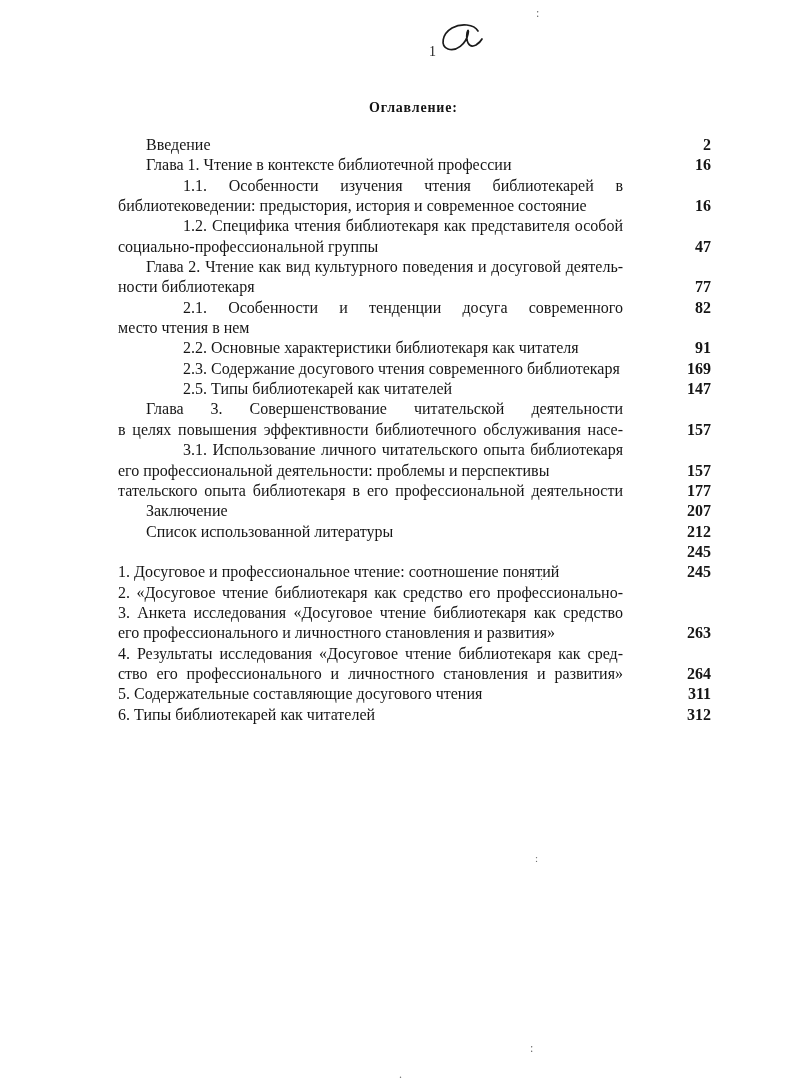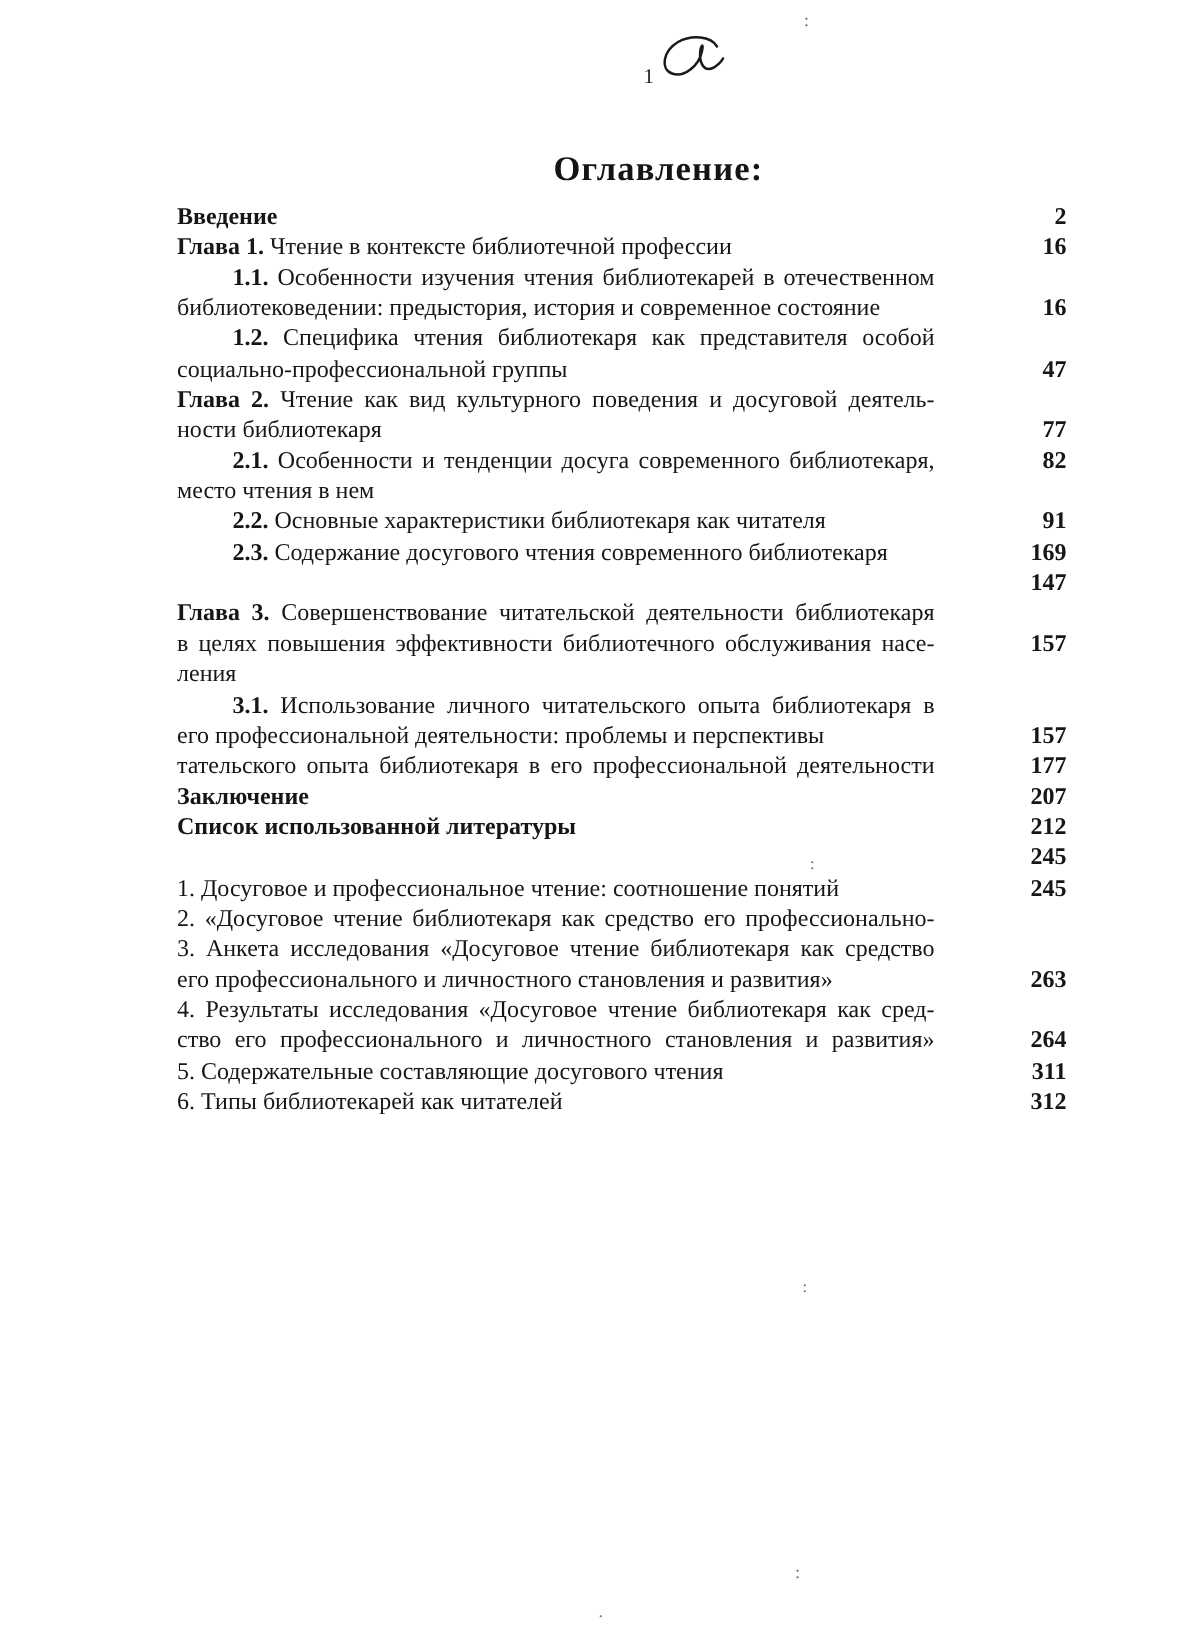--- a/index.html
+++ b/index.html
@@ -32,21 +32,21 @@
   .pgnum {
     position: absolute;
     left: 429px; top: 44px;
     font-size: 14px;
     color: #222;
   }
   .toc-title {
     position: absolute;
     left: 369px; top: 100px;
     margin: 0;
-    font-size: 23px;
+    font-size: 14px;
     font-weight: 700;
     letter-spacing: 0.8px;
     color: #141414;
   }
   .toc {
     position: absolute;
     left: 118px; top: 135px;
     width: 593px;
     font-size: 16px;
     line-height: 20.35px;
@@ -57,21 +57,21 @@
     overflow: hidden;
   }
   .toc-text {
     display: inline-block;
     width: 505px;
     box-sizing: border-box;
     vertical-align: top;
   }
   .toc-text.ind { padding-left: 37px; }
   .toc-text.jst { text-align: justify; text-align-last: justify; }
-  .toc-text b { font-weight: 700; }
+  .toc-text b { font-weight: 400; margin-left: 28px; }
   .toc-page {
     position: absolute;
     right: 0; top: 0;
     font-weight: 700;
     text-align: right;
   }
 </style>
 </head>
 <body>
 
@@ -93,24 +93,23 @@
       <div class="toc-line"><span class="toc-text ind jst"><b>1.1.</b> Особенности изучения чтения библиотекарей в отечественном</span></div>
       <div class="toc-line"><span class="toc-text">библиотековедении: предыстория, история и современное состояние</span><span class="toc-page">16</span></div>
       <div class="toc-line"><span class="toc-text ind jst"><b>1.2.</b> Специфика чтения библиотекаря как представителя особой</span></div>
       <div class="toc-line"><span class="toc-text">социально-профессиональной группы</span><span class="toc-page">47</span></div>
       <div class="toc-line"><span class="toc-text jst"><b>Глава 2.</b> Чтение как вид культурного поведения и досуговой деятель-</span></div>
       <div class="toc-line"><span class="toc-text">ности библиотекаря</span><span class="toc-page">77</span></div>
       <div class="toc-line"><span class="toc-text ind jst"><b>2.1.</b> Особенности и тенденции досуга современного библиотекаря,</span><span class="toc-page">82</span></div>
       <div class="toc-line"><span class="toc-text">место чтения в нем</span></div>
       <div class="toc-line"><span class="toc-text ind"><b>2.2.</b> Основные характеристики библиотекаря как читателя</span><span class="toc-page">91</span></div>
       <div class="toc-line"><span class="toc-text ind"><b>2.3.</b> Содержание досугового чтения современного библиотекаря</span><span class="toc-page">169</span></div>
-      <div class="toc-line"><span class="toc-page">147</span></div>
+      <div class="toc-line"><span class="toc-text ind"><b>2.5.</b> Типы библиотекарей как читателей</span><span class="toc-page">147</span></div>
       <div class="toc-line"><span class="toc-text jst"><b>Глава 3.</b> Совершенствование читательской деятельности библиотекаря</span></div>
       <div class="toc-line"><span class="toc-text jst">в целях повышения эффективности библиотечного обслуживания насе-</span><span class="toc-page">157</span></div>
-      <div class="toc-line"><span class="toc-text">ления</span></div>
       <div class="toc-line"><span class="toc-text ind jst"><b>3.1.</b> Использование личного читательского опыта библиотекаря в</span></div>
       <div class="toc-line"><span class="toc-text">его профессиональной деятельности: проблемы и перспективы</span><span class="toc-page">157</span></div>
       <div class="toc-line"><span class="toc-text jst">тательского опыта библиотекаря в его профессиональной деятельности</span><span class="toc-page">177</span></div>
       <div class="toc-line"><span class="toc-text"><b>Заключение</b></span><span class="toc-page">207</span></div>
       <div class="toc-line"><span class="toc-text"><b>Список использованной литературы</b></span><span class="toc-page">212</span></div>
       <div class="toc-line"><span class="toc-page">245</span></div>
       <div class="toc-line"><span class="toc-text">1. Досуговое и профессиональное чтение: соотношение понятий</span><span class="toc-page">245</span></div>
       <div class="toc-line"><span class="toc-text jst">2. «Досуговое чтение библиотекаря как средство его профессионально-</span></div>
       <div class="toc-line"><span class="toc-text jst">3. Анкета исследования «Досуговое чтение библиотекаря как средство</span></div>
       <div class="toc-line"><span class="toc-text">его профессионального и личностного становления и развития»</span><span class="toc-page">263</span></div>

